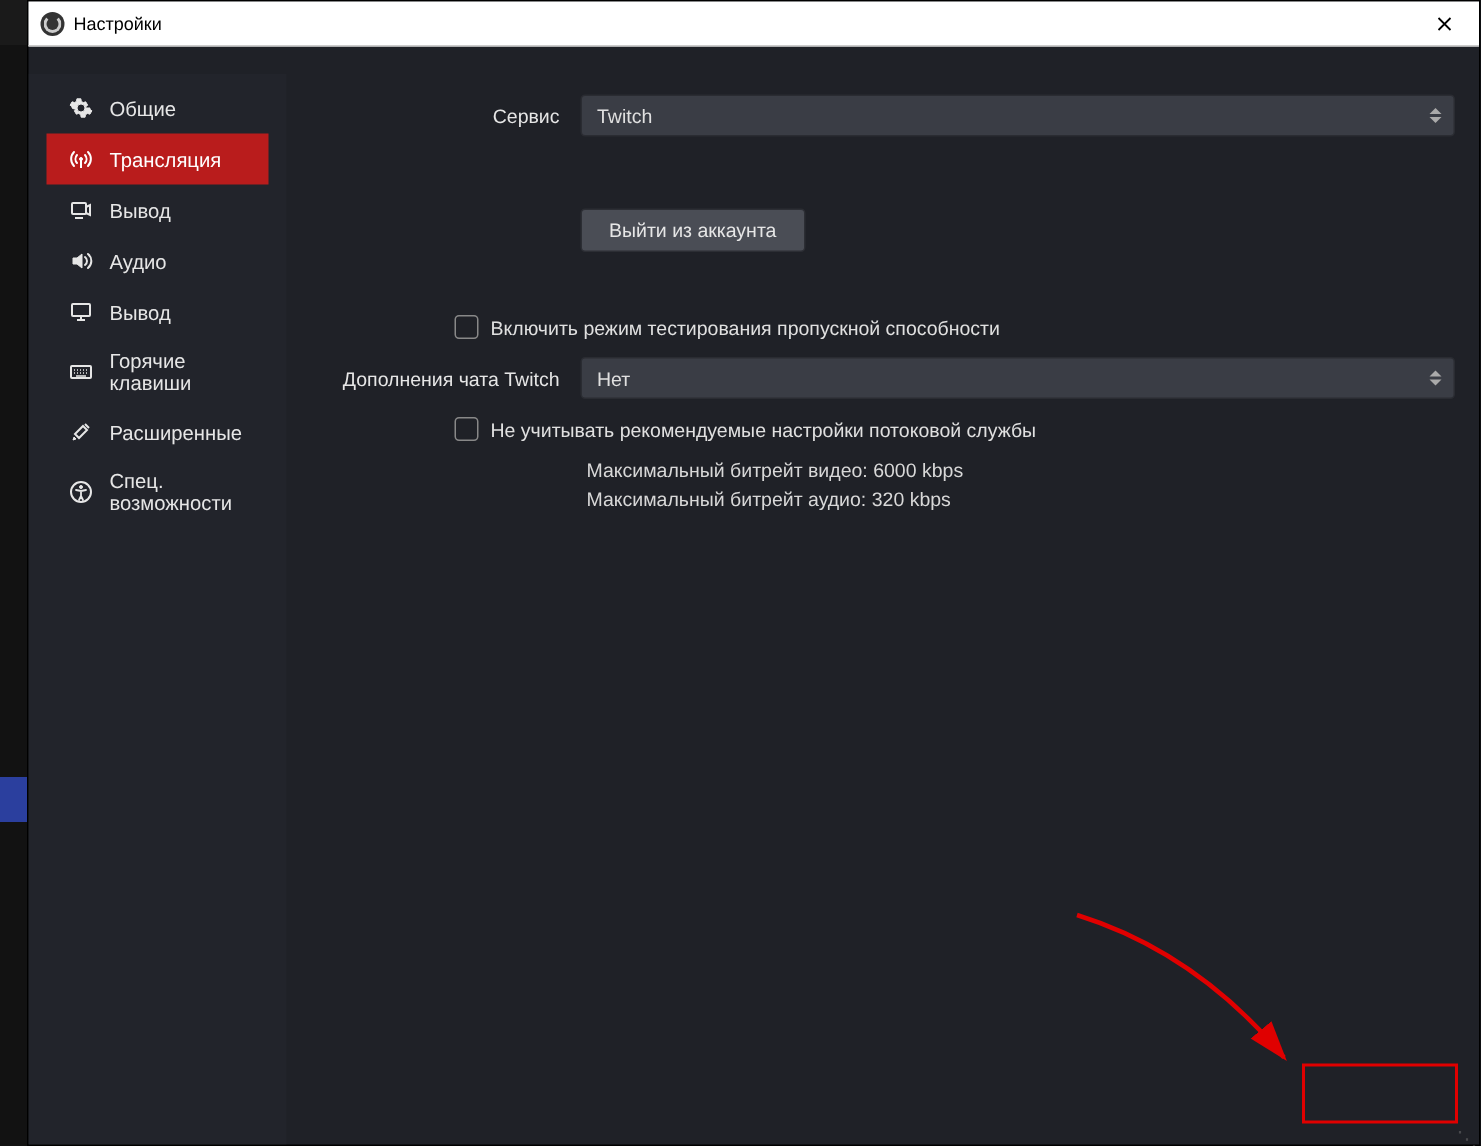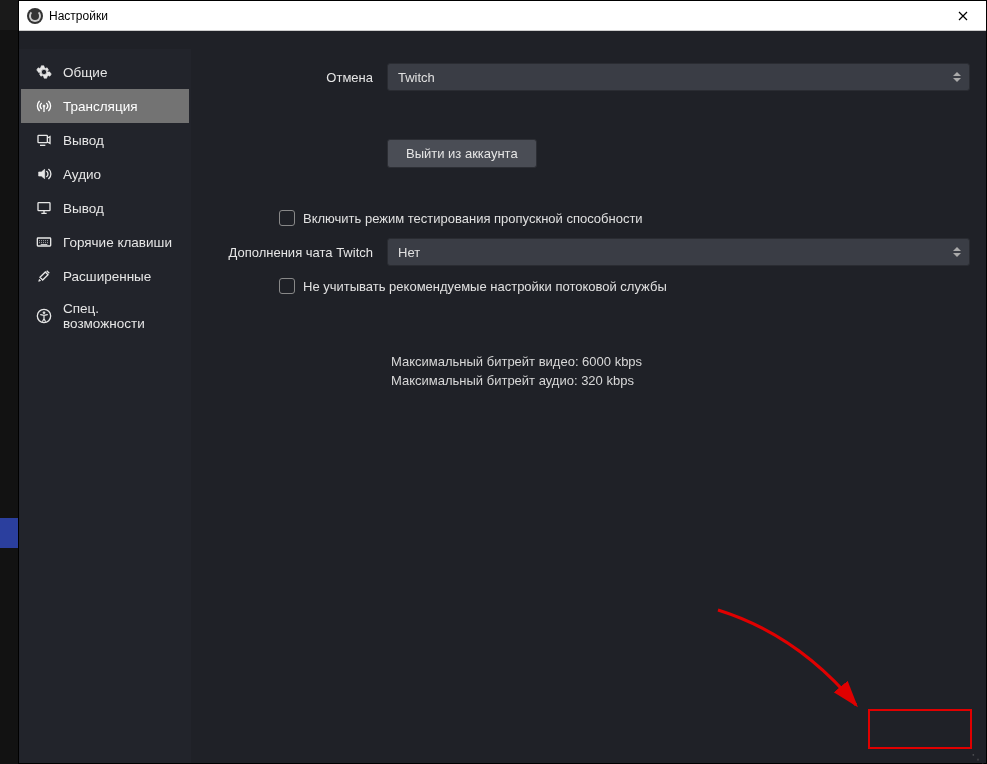--- a/index.html
+++ b/index.html
@@ -18,42 +18,42 @@
   padding: 0 8px; color: #000; font-size: 12px; justify-content: space-between;
   border-bottom: 1px solid #ccc;
 }
 .titlebar .left { display: flex; align-items: center; gap: 6px; }
 .titlebar .app-icon { width: 16px; height: 16px; border-radius: 50%; background: #333; display:flex;align-items:center;justify-content:center;}
 .titlebar .app-icon::after{content:"";width:8px;height:8px;border-radius:50%;border:2px solid #ccc;border-top-color:transparent;}
 .titlebar .close { width: 30px; height: 28px; display: flex; align-items:center; justify-content:center; font-size:14px; cursor:pointer;}
 
 .body { flex: 1; display: flex; overflow: hidden; }
 
-.sidebar { width: 172px; background: #22242b; padding: 6px 2px; }
+.sidebar { width: 172px; background: #22242b; padding: 6px 12px; }
 .sb-item { display: flex; align-items: center; gap: 10px; padding: 8px 14px; font-size: 13.5px; color: #e6e6e6; cursor: pointer; }
-.sb-item.active { background: #737373; color: #fff; }
+.sb-item.active { background: #b91c1c; color: #fff; }
 .sb-icon { width: 18px; height: 18px; display:flex; align-items:center; justify-content:center; flex-shrink:0; }
 .sb-icon svg { width: 16px; height: 16px; fill: currentColor; stroke: currentColor; }
 
 .content { flex: 1; padding: 14px 10px 14px 0; display: flex; flex-direction: column; gap: 12px; }
 .row { display: flex; align-items: center; gap: 10px; min-height: 28px; }
 .row .label { width: 186px; text-align: right; font-size: 13px; color: #e6e6e6; padding-right: 4px;}
 .row .field { flex: 1; padding-right: 6px;}
 
 .select { position: relative; background: #3a3d45; border: 1px solid #2a2c32; border-radius: 3px; height: 28px; display: flex; align-items: center; padding: 0 26px 0 10px; font-size: 13px; color: #e0e0e0; cursor:pointer;}
 .select .spinner { position: absolute; right: 4px; top: 2px; bottom: 2px; width: 16px; display:flex; flex-direction:column; justify-content:center; align-items:center; gap:0;}
 .select .spinner::before{content:"";border-left:4px solid transparent;border-right:4px solid transparent;border-bottom:4px solid #aaa;margin-bottom:2px;}
 .select .spinner::after{content:"";border-left:4px solid transparent;border-right:4px solid transparent;border-top:4px solid #aaa;}
 
 .btn { background: #4a4d55; border: 1px solid #2c2e34; color: #e6e6e6; padding: 6px 18px; font-size: 13px; border-radius: 3px; cursor: pointer; }
 
-.check-row { display: flex; align-items: center; gap: 8px; margin-left: 88px; font-size: 13px; color: #e0e0e0;}
+.check-row { display: flex; align-items: center; gap: 8px; margin-left: 112px; font-size: 13px; color: #e0e0e0;}
 .check { width: 16px; height: 16px; border: 1.5px solid #888; border-radius: 3px; background: transparent; cursor:pointer;}
 
-.info-line { margin-left: 200px; font-size: 13px; color: #d8d8d8; margin-top: 48px; }
+.info-line { margin-left: 200px; font-size: 13px; color: #d8d8d8; }
 
 .footer { display: flex; justify-content: flex-end; gap: 8px; padding: 12px 16px; border-top: 0px solid transparent; }
 .footer .btn { padding: 6px 22px; }
 
 .resize-grip { position:absolute; right:2px; bottom:2px; width:12px; height:12px; opacity:.4; }
 .resize-grip::before{content:"⋰"; font-size:14px; color:#888; position:absolute; right:-1px; bottom:-6px; transform:scaleX(-1);}
 
 
 .anno-box { position:absolute; right:14px; bottom:14px; width:104px; height:40px; border:2px solid #e00000; pointer-events:none; }
 .anno-arrow { position:absolute; right:118px; bottom:48px; width:160px; height:110px; pointer-events:none; }
@@ -167,21 +167,21 @@
               </svg>
             </span>
         <span>Спец. возможности</span>
       </div>
 
     </div>
 
     <div class="content">
 
       <div class="row">
-        <div class="label">Отмена</div>
+        <div class="label">Сервис</div>
         <div class="field">
           <div class="select">
             <span>Twitch</span>
             <span class="spinner"></span>
           </div>
         </div>
       </div>
 
 
       <div style="height:24px"></div>

